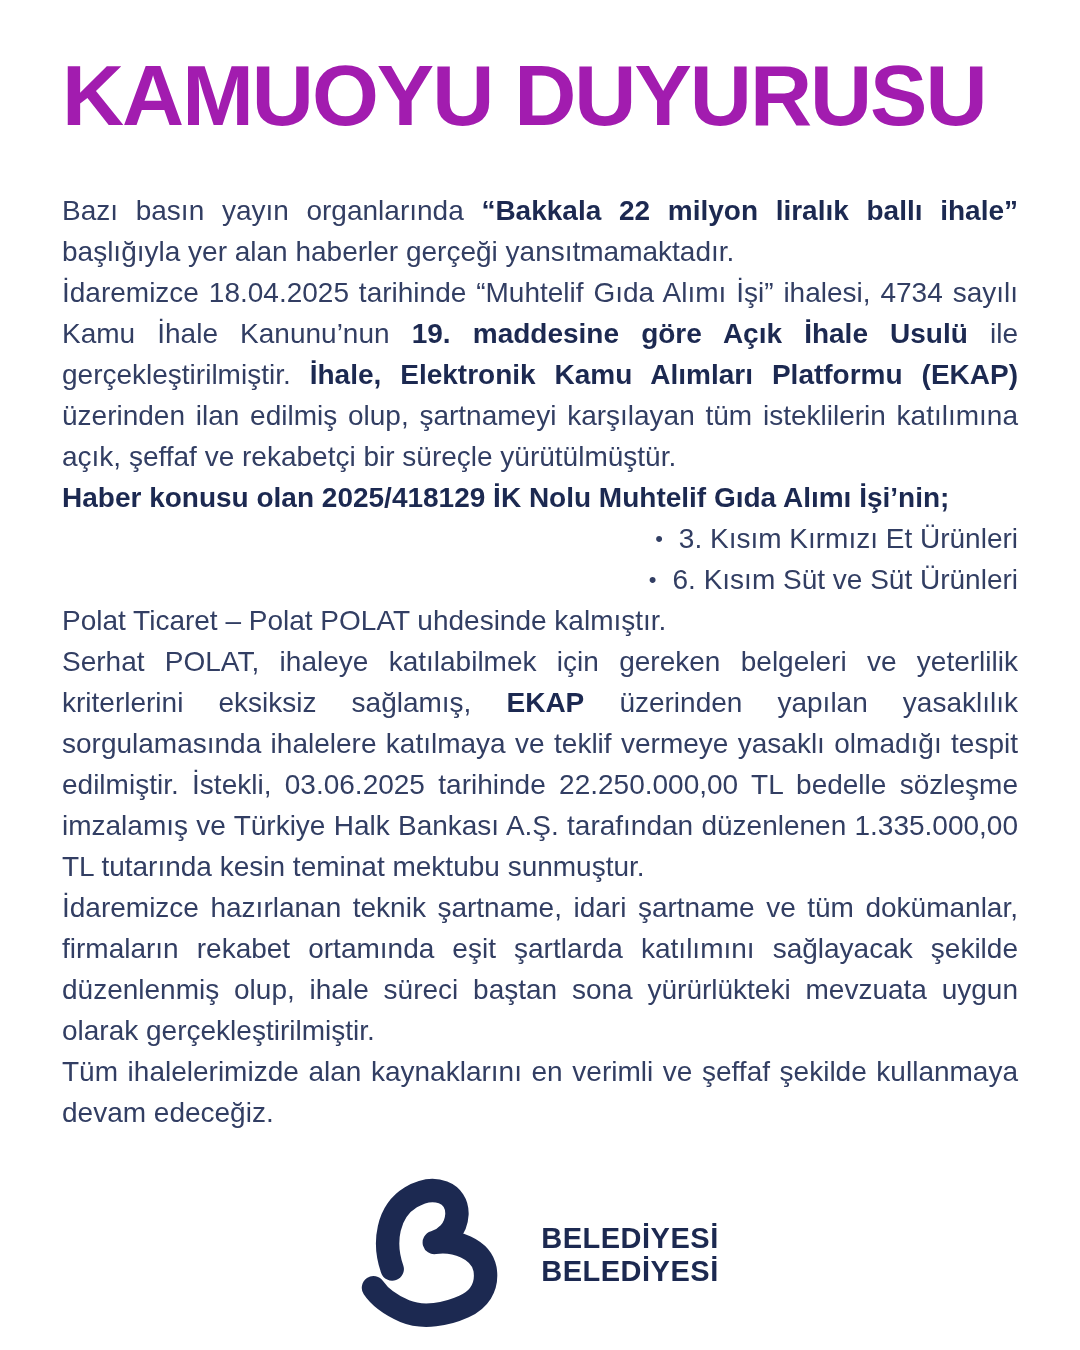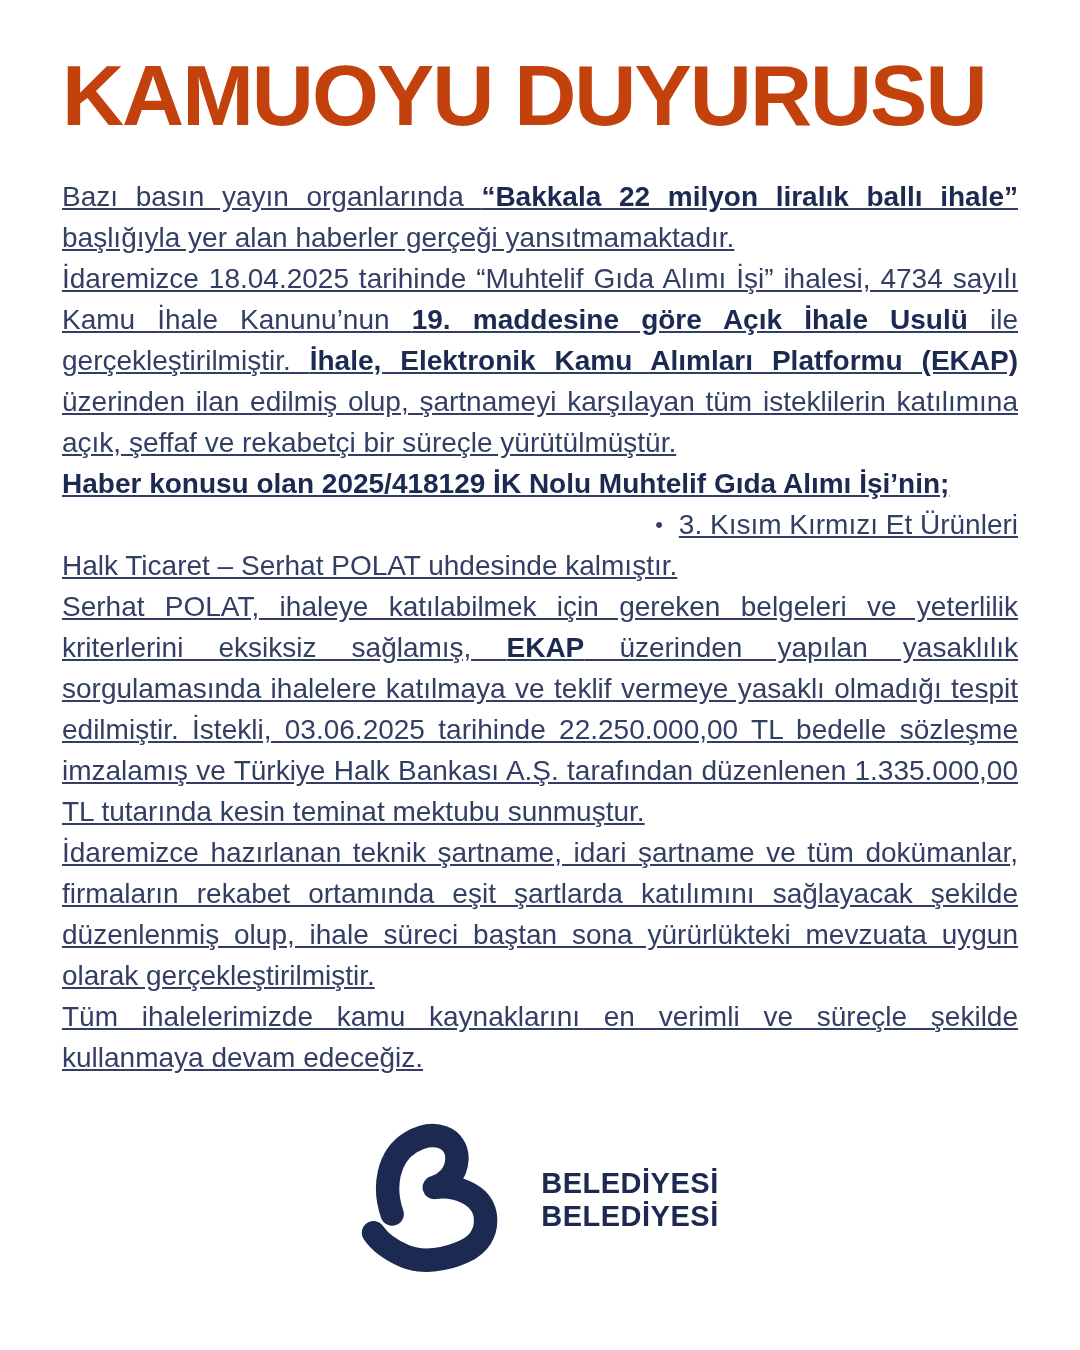--- a/index.html
+++ b/index.html
@@ -12,37 +12,36 @@
     font-family: "Liberation Sans", sans-serif;
   }
   .page {
     box-sizing: border-box;
     width: 1080px;
     height: 1350px;
     padding: 52px 62px 0 62px;
     background: #ffffff;
   }
   .title {
-    margin: 0 0 38px 0;
+    margin: 0 0 52px 0;
     font-size: 86px;
     font-weight: 700;
     letter-spacing: -2px;
     line-height: 1.0;
-    color: #c2410c;
+    color: #a21caf;
     white-space: nowrap;
   }
   .body-text {
     color: #323e63;
     font-size: 28px;
     line-height: 41px;
   }
   .para {
     margin: 0;
     text-align: justify;
-    text-decoration: underline;
   }
   .para.bullet {
     text-align: right;
   }
   .bullet .dot {
     display: inline-block;
     margin-right: 16px;
     font-size: 22px;
     vertical-align: 2px;
     color: #323e63;
@@ -76,24 +75,25 @@
 
 <div class="page">
 
   <h1 class="title">KAMUOYU DUYURUSU</h1>
 
   <div class="body-text">
       <p class="para"><span>Bazı basın yayın organlarında </span><span class="b">“Bakkala 22 milyon liralık ballı ihale”</span><span> başlığıyla yer alan haberler gerçeği yansıtmamaktadır.</span></p>
       <p class="para"><span>İdaremizce 18.04.2025 tarihinde “Muhtelif Gıda Alımı İşi” ihalesi, 4734 sayılı Kamu İhale Kanunu’nun </span><span class="b">19. maddesine göre Açık İhale Usulü</span><span> ile gerçekleştirilmiştir. </span><span class="b">İhale, Elektronik Kamu Alımları Platformu (EKAP)</span><span> üzerinden ilan edilmiş olup, şartnameyi karşılayan tüm isteklilerin katılımına açık, şeffaf ve rekabetçi bir süreçle yürütülmüştür.</span></p>
       <p class="para"><span class="b">Haber konusu olan 2025/418129 İK Nolu Muhtelif Gıda Alımı İşi’nin;</span></p>
       <p class="para bullet"><span class="dot">•</span><span>3. Kısım Kırmızı Et Ürünleri</span></p>
-      <p class="para"><span>Halk Ticaret – Serhat POLAT uhdesinde kalmıştır.</span></p>
+      <p class="para bullet"><span class="dot">•</span><span>6. Kısım Süt ve Süt Ürünleri</span></p>
+      <p class="para"><span>Polat Ticaret – Polat POLAT uhdesinde kalmıştır.</span></p>
       <p class="para"><span>Serhat POLAT, ihaleye katılabilmek için gereken belgeleri ve yeterlilik kriterlerini eksiksiz sağlamış, </span><span class="b">EKAP</span><span> üzerinden yapılan yasaklılık sorgulamasında ihalelere katılmaya ve teklif vermeye yasaklı olmadığı tespit edilmiştir. İstekli, 03.06.2025 tarihinde 22.250.000,00 TL bedelle sözleşme imzalamış ve Türkiye Halk Bankası A.Ş. tarafından düzenlenen 1.335.000,00 TL tutarında kesin teminat mektubu sunmuştur.</span></p>
       <p class="para"><span>İdaremizce hazırlanan teknik şartname, idari şartname ve tüm dokümanlar, firmaların rekabet ortamında eşit şartlarda katılımını sağlayacak şekilde düzenlenmiş olup, ihale süreci baştan sona yürürlükteki mevzuata uygun olarak gerçekleştirilmiştir.</span></p>
-      <p class="para"><span>Tüm ihalelerimizde kamu kaynaklarını en verimli ve süreçle şekilde kullanmaya devam edeceğiz.</span></p>
+      <p class="para"><span>Tüm ihalelerimizde alan kaynaklarını en verimli ve şeffaf şekilde kullanmaya devam edeceğiz.</span></p>
     </div>
 
   <div class="logo-row">
     <svg class="logo-mark" viewBox="0 0 200 200" xmlns="http://www.w3.org/2000/svg" aria-hidden="true">
       <path d="M 40 118
                C 28 84, 34 44, 64 26
                C 94 8, 124 20, 123 48
                C 122 68, 108 80, 94 84
                C 120 80, 154 92, 159 118
                C 163 142, 150 158, 132 166

